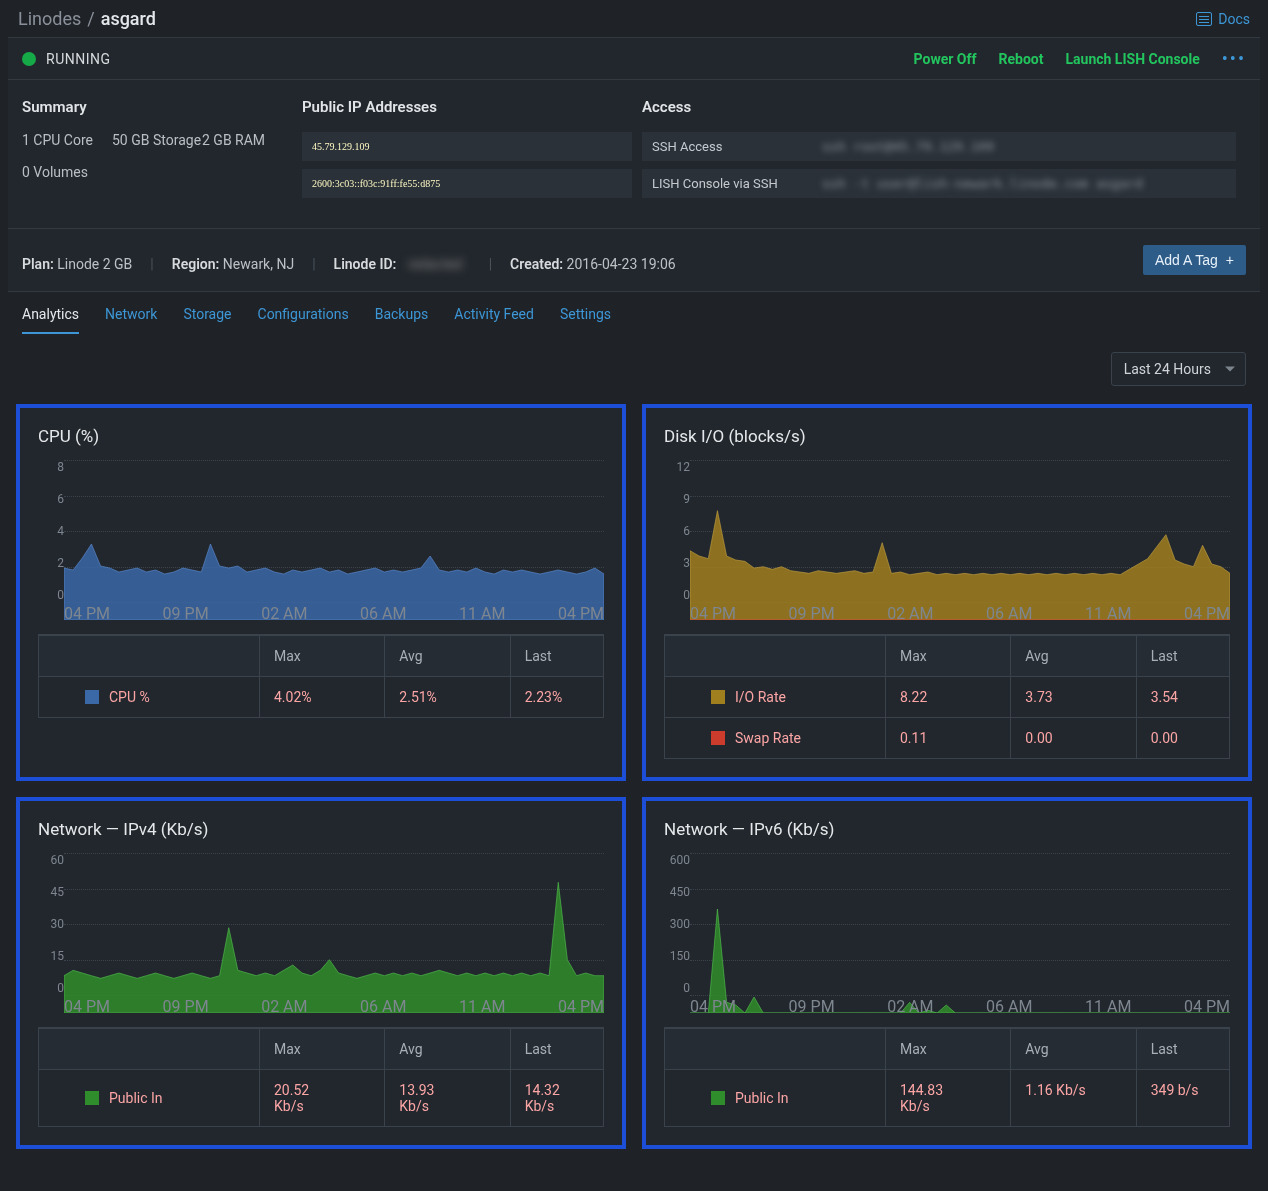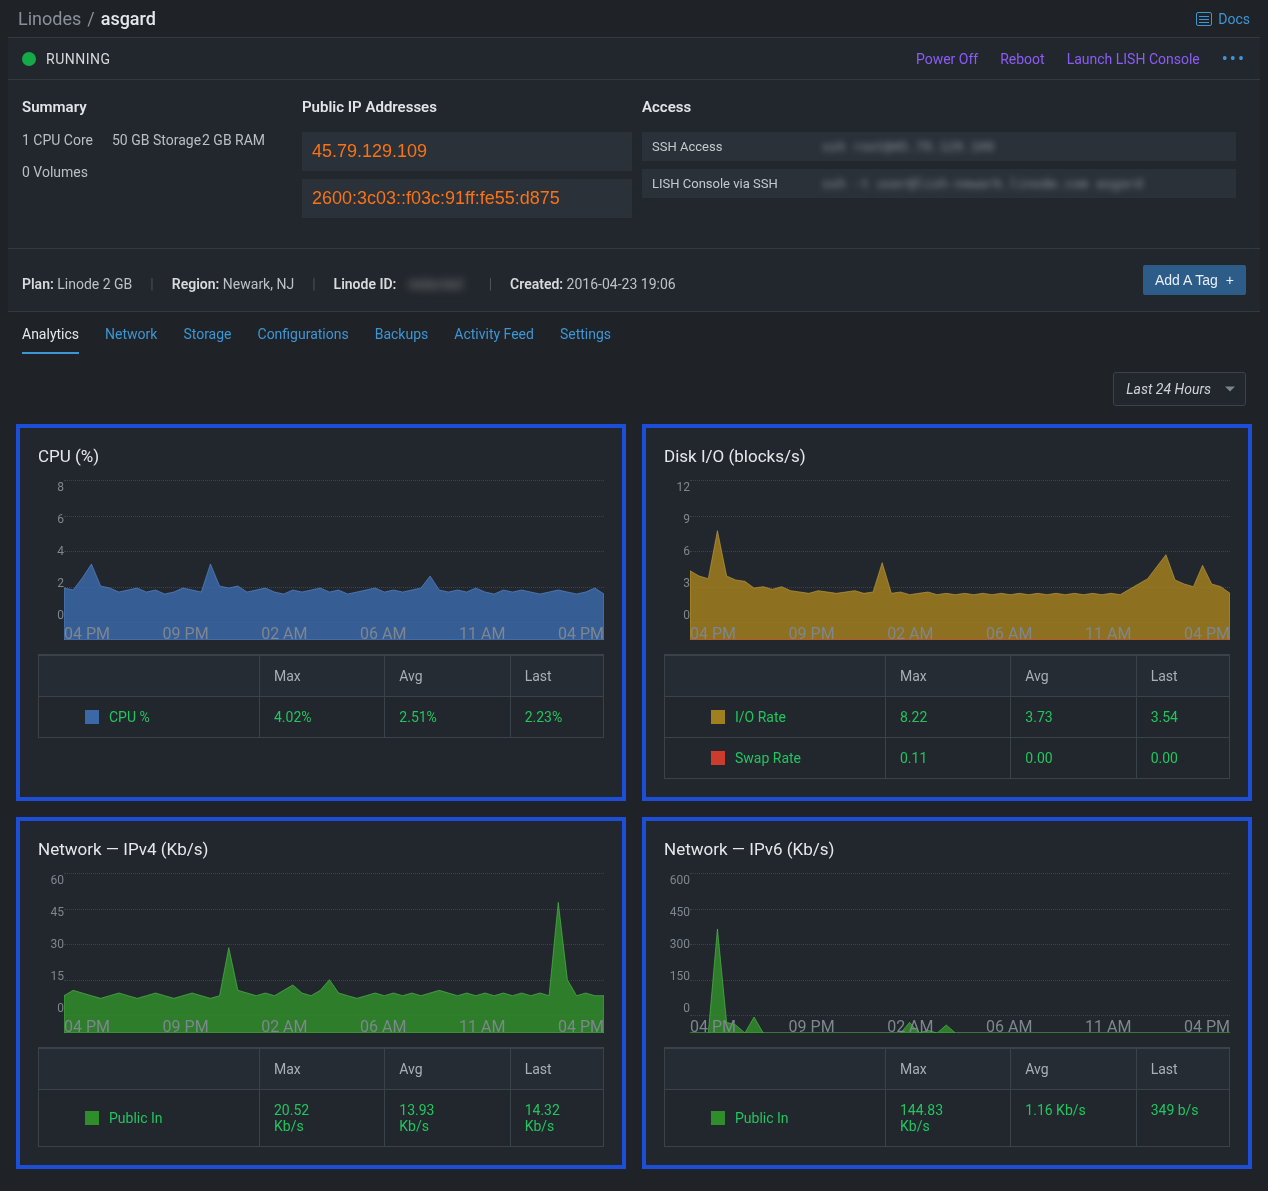--- a/index.html
+++ b/index.html
@@ -27,35 +27,35 @@
   
   .statusbar {
     display: flex; align-items: center; justify-content: space-between;
     padding: 10px 14px; border: 1px solid #323941; border-left: none; border-right: none;
     background: #22272d;
   }
   .status-left { display: flex; align-items: center; gap: 10px; }
   .status-dot { width: 14px; height: 14px; border-radius: 50%; background: #16a948; }
   .status-text { color: #d7dadd; letter-spacing: 0.5px; font-size: 14px; }
   .status-actions { display: flex; align-items: center; gap: 22px; }
-  .status-actions a { color: #8b5cf6; text-decoration: none; cursor: pointer; }
+  .status-actions a { color: #22c55e; text-decoration: none; cursor: pointer; font-weight: bold; }
   .more-dots { color: #3d96d6; font-size: 18px; letter-spacing: 2px; cursor: pointer; }
 
   
   .summary-panel {
     display: grid; grid-template-columns: 280px 340px 1fr;
     gap: 0; padding: 18px 14px 22px; background: #22272d;
     border-bottom: 1px solid #323941;
   }
   .panel-title { color: #e2e5e8; font-weight: 600; margin-bottom: 16px; font-size: 15px; }
   .summary-col { padding-right: 10px; }
   .summary-pairs { display: grid; grid-template-columns: 1fr 1fr 1fr; row-gap: 16px; color: #b9bfc5; }
   .ipbox {
-    background: #2a3139; color: #f97316; font-family: Liberation Sans, sans-serif;
-    padding: 9px 10px; margin-bottom: 8px; font-size: 18px;
+    background: #2a3139; color: #fef9c3; font-family: Liberation Serif, serif;
+    padding: 9px 10px; margin-bottom: 8px; font-size: 10px;
   }
   .access-row {
     display: flex; align-items: flex-end; gap: 0;
     background: #2a3139; padding: 7px 10px; margin-bottom: 8px;
     font-size: 13px;
   }
   .access-row .label { width: 170px; color: #c5cacf; }
   .access-row .val { color: #8f959c; filter: blur(3px); font-family: monospace; }
 
   
@@ -74,21 +74,21 @@
   }
 
   
   .tabs {
     display: flex; gap: 26px; padding: 14px 14px 0; background: #1f2328; text-align: center;
   }
   .tabs span { padding-bottom: 10px; color: #3d96d6; cursor: pointer; }
   .tabs span.active { color: #e5e8eb; border-bottom: 2px solid #3d96d6; }
 
   
-  .range-row { display: flex; justify-content: flex-end; padding: 18px 14px 10px; font-style: italic; }
+  .range-row { display: flex; justify-content: flex-end; padding: 18px 14px 10px; }
   .range-select {
     background: #22272d; border: 1px solid #3a424b; color: #cfd3d7;
     padding: 8px 34px 8px 12px; border-radius: 3px; position: relative; cursor: pointer;
   }
   .range-select::after {
     content: ""; position: absolute; right: 10px; top: 50%; transform: translateY(-50%);
     border-left: 5px solid transparent; border-right: 5px solid transparent; border-top: 5px solid #7c848d;
   }
 
   
@@ -111,21 +111,21 @@
   .stats {
     border: 1px solid #3a424b; margin-top: 14px;
   }
   .stats-head, .stats-row {
     display: grid; grid-template-columns: 1.5fr 1fr 1fr 1fr;
     border-top: 1px solid #3a424b;
   }
   .stats-head { background: #262c33; color: #a9afb6; }
   .stats-head > div, .stats-row > div { padding: 12px 14px; border-left: 1px solid #3a424b; margin-left: 32px; }
   .stats-head > div:first-child, .stats-row > div:first-child { border-left: none; }
-  .stats-row { color: #22c55e; }
+  .stats-row { color: #fca5a5; }
   .legend { display: flex; align-items: center; gap: 10px; }
   .legend .sw { width: 14px; height: 14px; }
 </style>
 </head>
 <body>
 
 <div class="wrapper">
 
   <div class="crumbs">
     <div class="crumbs-left">

